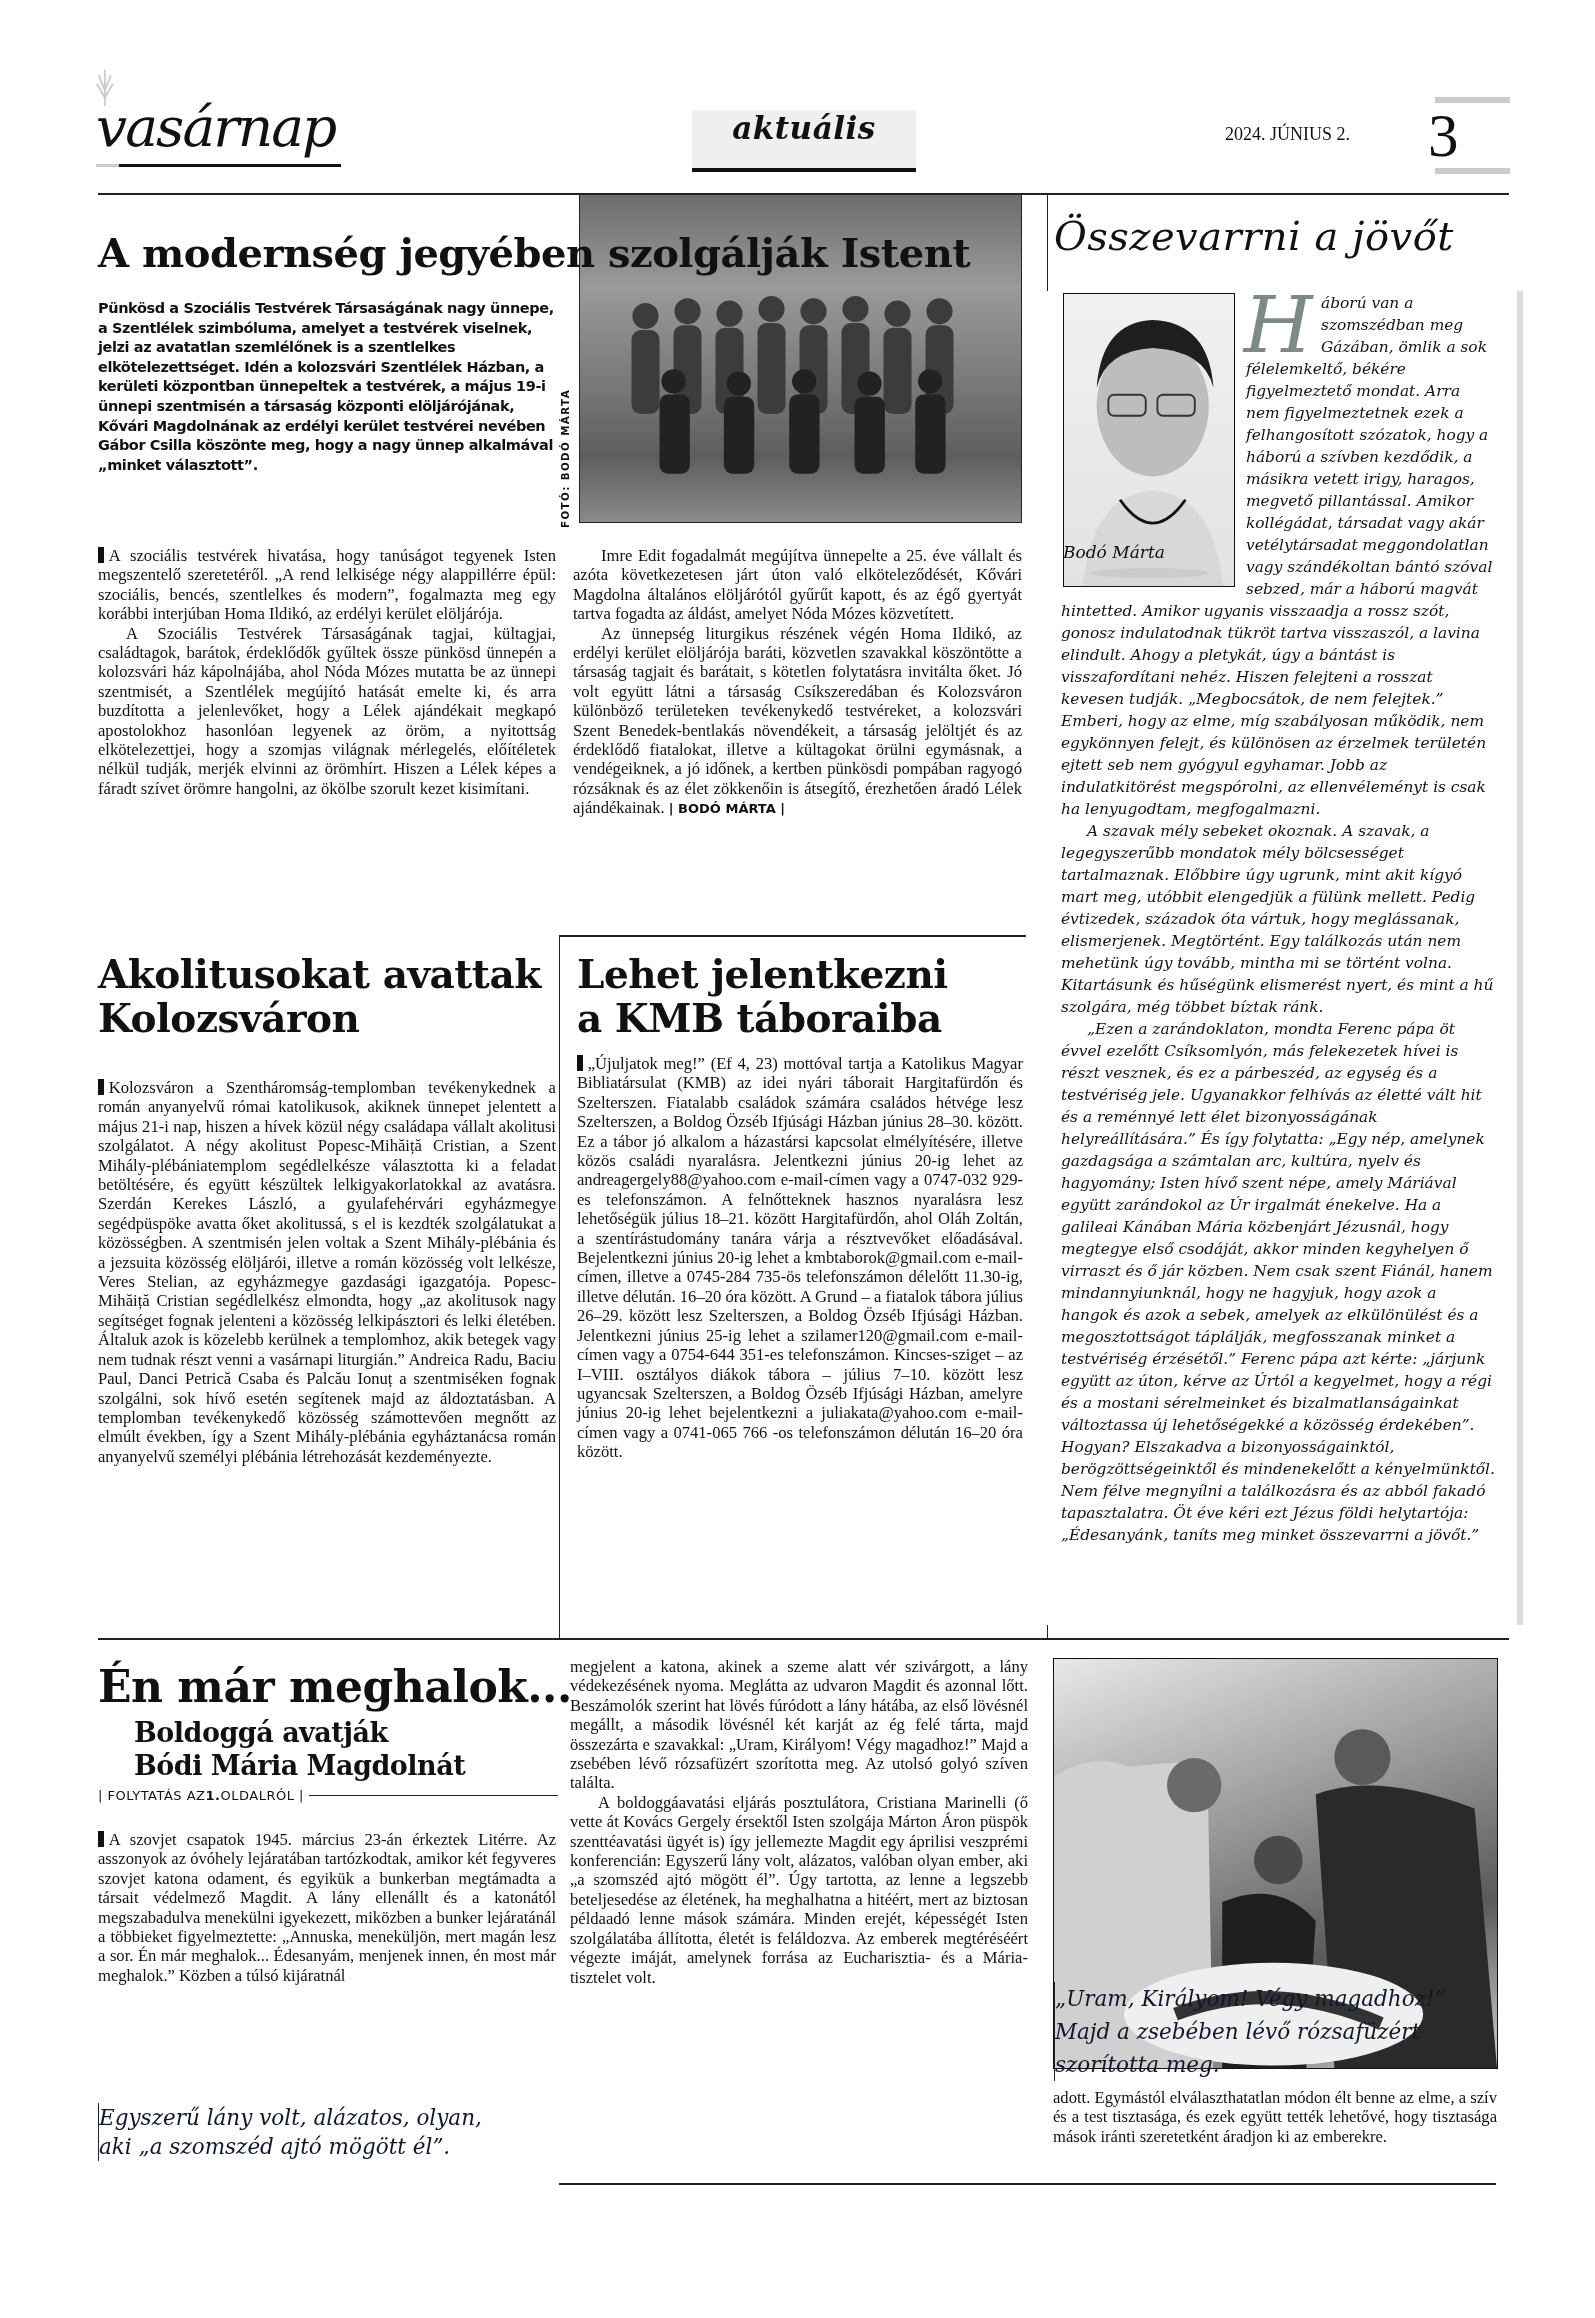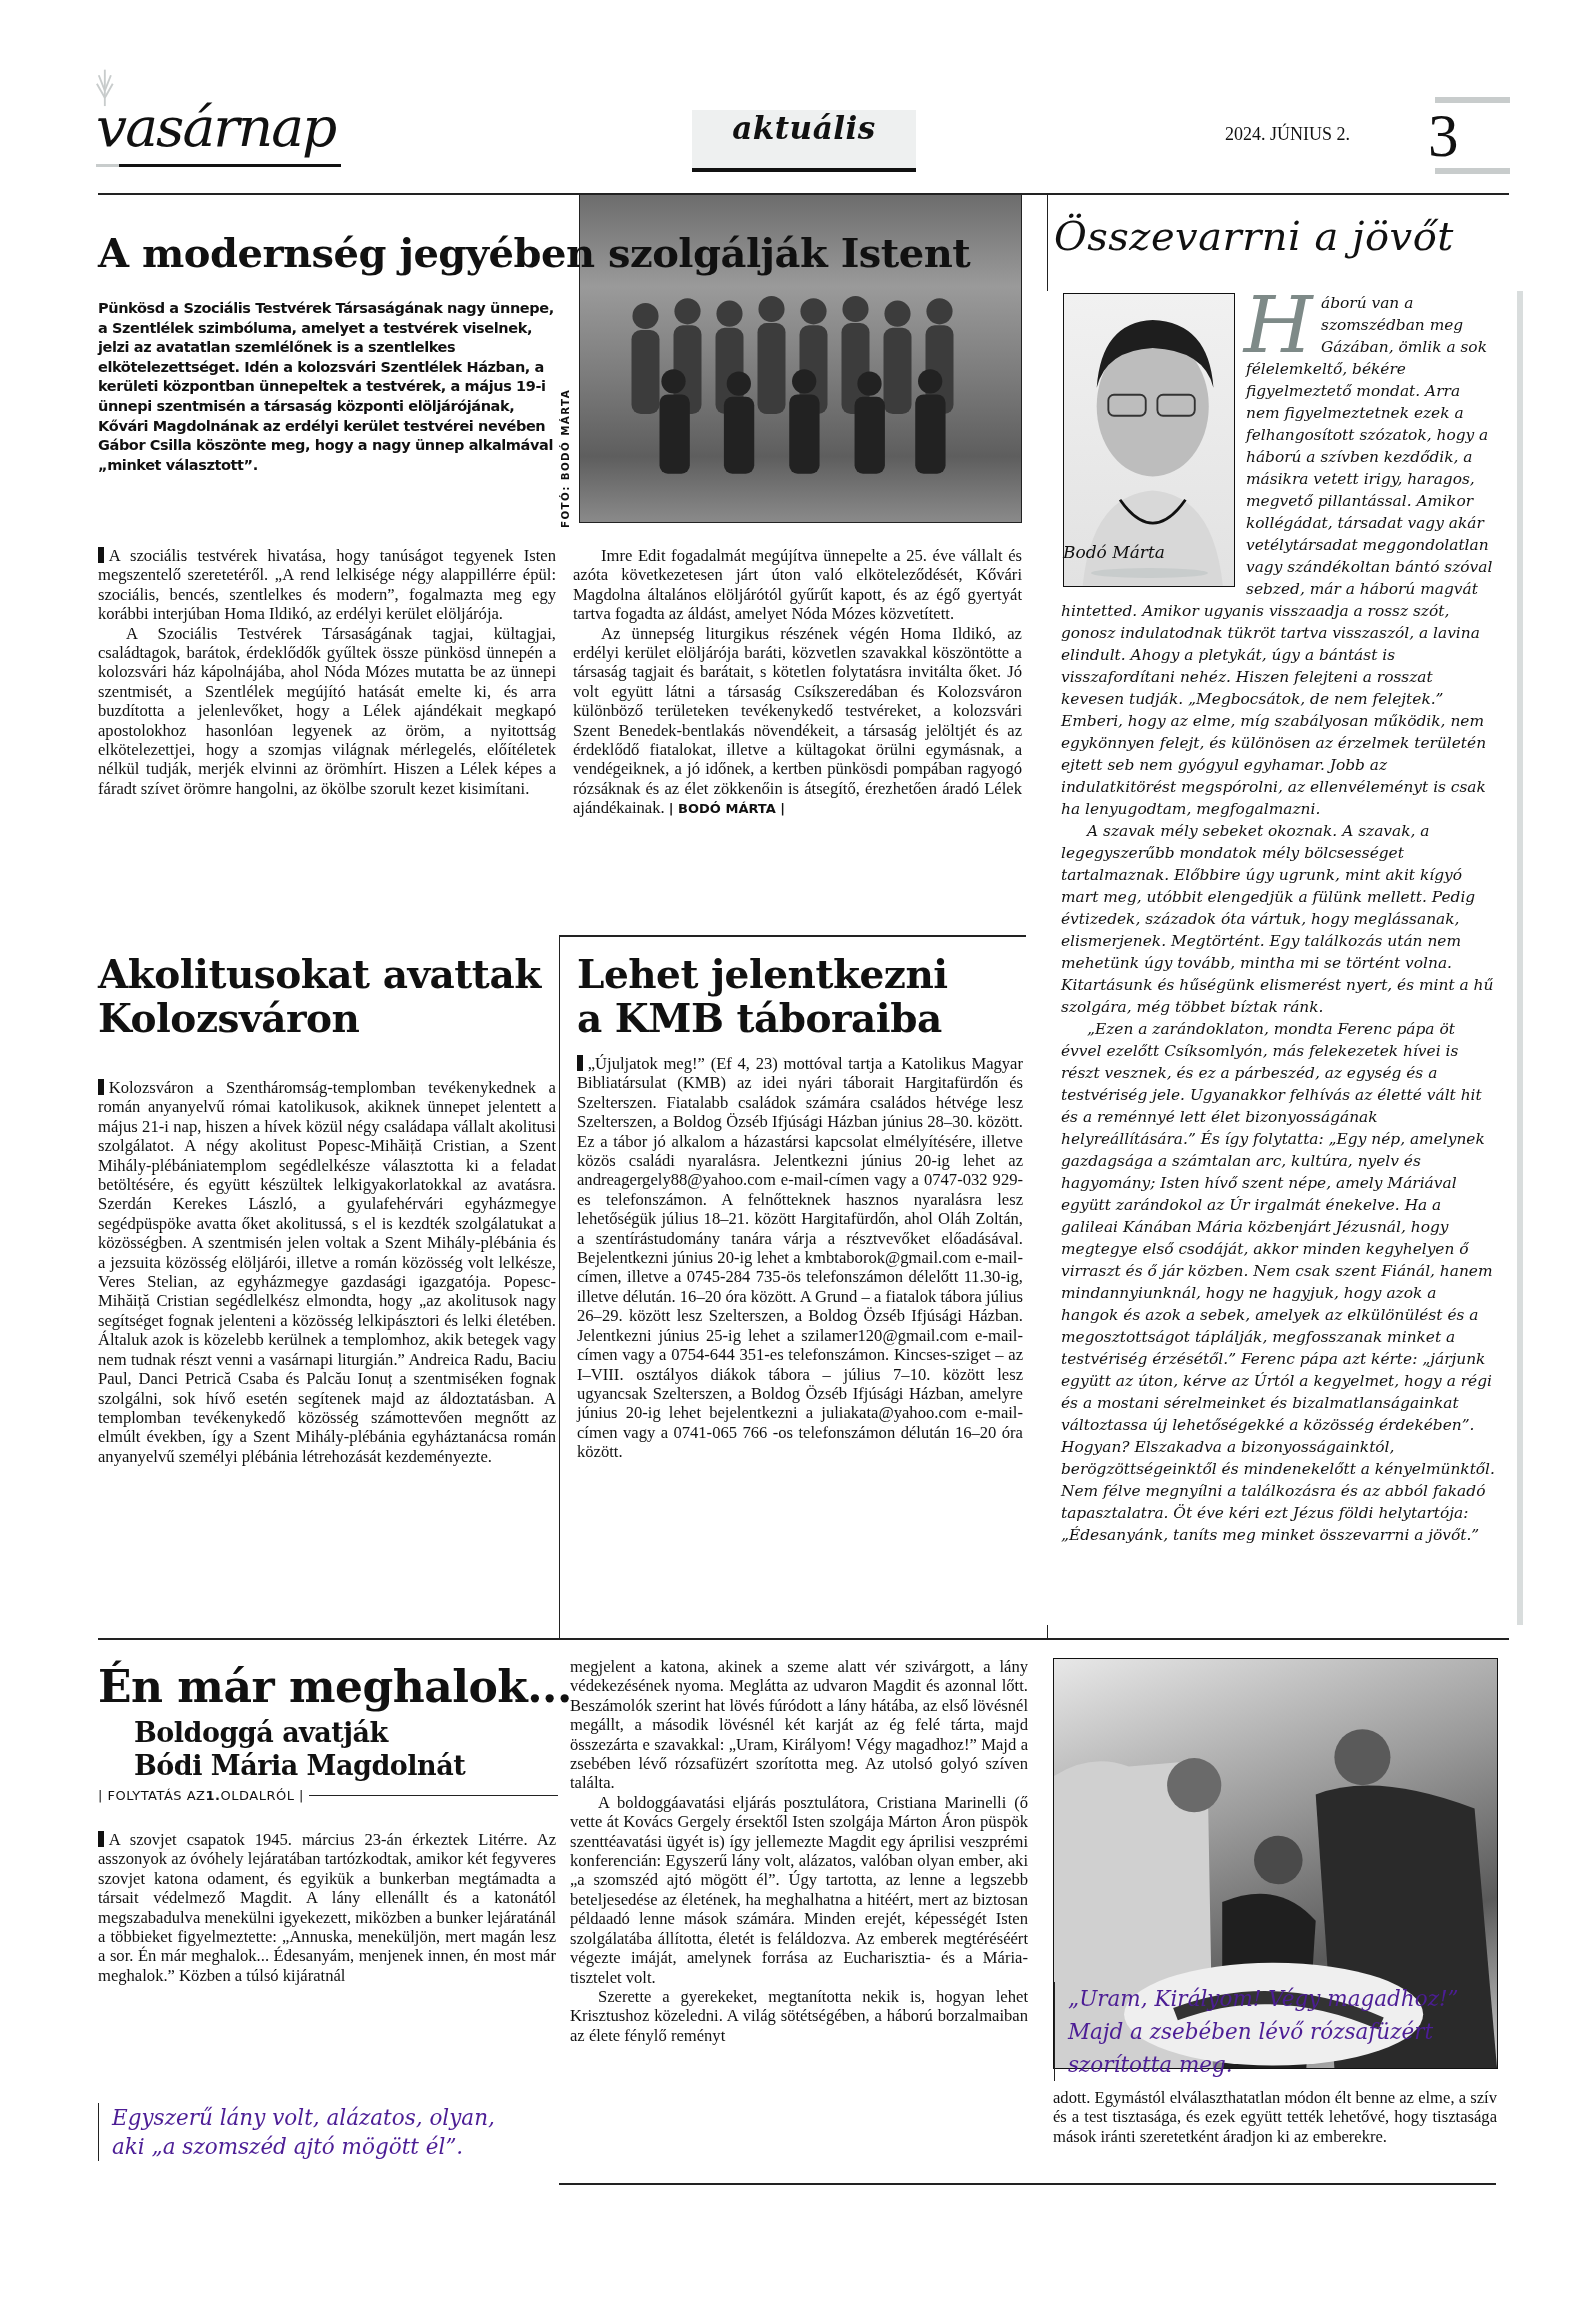--- a/index.html
+++ b/index.html
@@ -48,21 +48,21 @@
   .opinion-body { font-family: "DejaVu Serif", serif; font-style: italic; font-size: 15.4px; line-height: 22px; color: #111; }
   .opinion-body p { margin: 0; text-indent: 26px; }
   .opinion-body p.first { text-indent: 0; }
   .dropcap { float: left; font-family: "DejaVu Serif", serif; font-style: italic; font-size: 79px; line-height: 61px; color: #7e8a88; margin: 2.8px 8.4px 0 -2.3px; }
 
   
   .vrule { background: #222; width: 1.4px; }
   .hrule { background: #222; height: 1.9px; }
 
   
-  .pull { font-family: "DejaVu Serif", serif; font-style: italic; font-size: 21.5px; line-height: 29px; color: #4c1d95; border-left: 1.4px solid #222; padding-left: 13px; }
+  .pull { font-family: "DejaVu Serif", serif; font-style: italic; font-size: 21.5px; line-height: 29px; color: #0f172a; border-left: 1.4px solid #222; }
   .cont { left: 98px; top: 1769px; width: 460px; font-family: "DejaVu Sans", sans-serif; font-size: 13px; letter-spacing: 0.5px; display: flex; align-items: center; }
   .cont .line { flex: 1; height: 0.9px; background: #222; margin-left: 4.7px; }
 </style>
 </head>
 <body>
 
 <svg class="abs logo-sun" viewBox="0 0 70 90">
   <g stroke="#c8cccc" stroke-width="4" fill="none">
     <line x1="25" y1="88" x2="25" y2="10"></line>
       <line x1="25" y1="70" x2="8" y2="40"></line>
@@ -192,21 +192,20 @@
 </div>
 
 <div class="abs body" style="left:98px; top:1830px; width:458px;">
   <p class="first"><span class="bullet"></span><span>A szovjet csapatok 1945. március 23-án érkeztek Litérre. Az asszonyok az óvóhely lejáratában tartózkodtak, amikor két fegyveres szovjet katona odament, és egyikük a bunkerban megtámadta a társait védelmező Magdit. A lány ellenállt és a katonától megszabadulva menekülni igyekezett, miközben a bunker lejáratánál a többieket figyelmeztette: „Annuska, meneküljön, mert magán lesz a sor. Én már meghalok... Édesanyám, menjenek innen, én most már meghalok.” Közben a túlsó kijáratnál</span></p>
 </div>
 <div class="abs pull" style="left:98px; top:2103px; width:421px;">Egyszerű lány volt, alázatos, olyan, aki „a szomszéd ajtó mögött él”.</div>
 
 <div class="abs body" style="left:570px; top:1657px; width:458px;">
   <p class="first">megjelent a katona, akinek a szeme alatt vér szivárgott, a lány védekezésének nyoma. Meglátta az udvaron Magdit és azonnal lőtt. Beszámolók szerint hat lövés fúródott a lány hátába, az első lövésnél megállt, a második lövésnél két karját az ég felé tárta, majd összezárta e szavakkal: „Uram, Királyom! Végy magadhoz!” Majd a zsebében lévő rózsafüzért szorította meg. Az utolsó golyó szíven találta.</p>
   <p>A boldoggáavatási eljárás posztulátora, Cristiana Marinelli (ő vette át Kovács Gergely érsektől Isten szolgája Márton Áron püspök szentté­avatási ügyét is) így jellemezte Magdit egy áprilisi veszprémi konferencián: Egyszerű lány volt, alázatos, valóban olyan ember, aki „a szomszéd ajtó mögött él”. Úgy tartotta, az lenne a legszebb beteljesedése az életének, ha meghalhatna a hitéért, mert az biztosan példaadó lenne mások számára. Minden erejét, képességét Isten szolgálatába állította, életét is feláldozva. Az emberek megtéréséért végezte imáját, amelynek forrása az Eucharisztia- és a Mária-tisztelet volt.</p>
-  <p>Szerette a gyerekeket, megtanította nekik is, hogyan lehet Krisztushoz közeledni. A világ sötétségében, a háború borzalmaiban az élete fénylő reményt</p>
 </div>
 
 <div class="abs photo photo-funeral">
   <svg viewBox="0 0 948 875" width="443" height="409">
     <path d="M0 250 Q80 200 160 230 L280 220 Q330 240 330 320 L340 875 L0 875Z" fill="#d0d0d0"></path>
     <circle cx="300" cy="270" r="58" fill="#6a6a6a"></circle>
     <circle cx="660" cy="210" r="60" fill="#5a5a5a"></circle>
     <path d="M560 290 Q690 240 900 320 L948 875 L600 875Z" fill="#2a2a2a"></path>
     <circle cx="480" cy="430" r="52" fill="#4a4a4a"></circle>
     <path d="M360 520 Q480 470 560 560 L540 875 L360 875Z" fill="#1f1f1f"></path>

